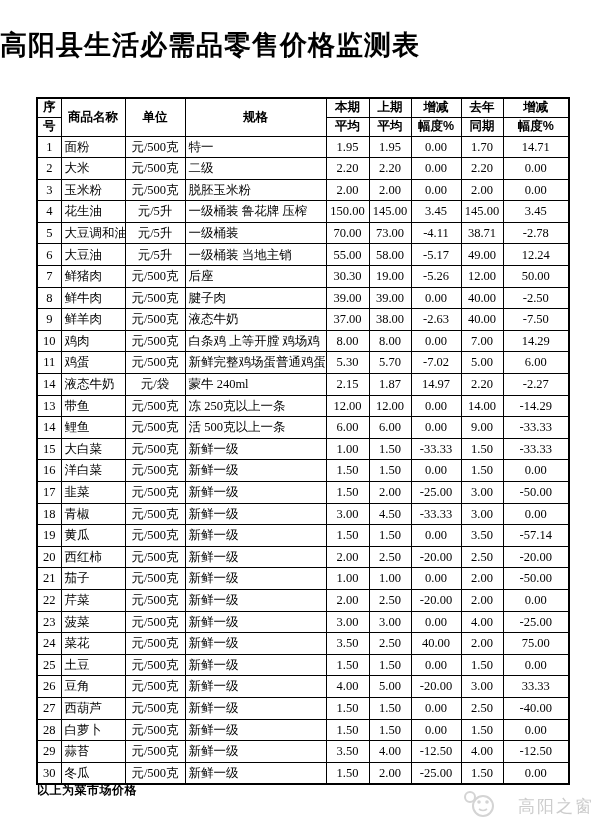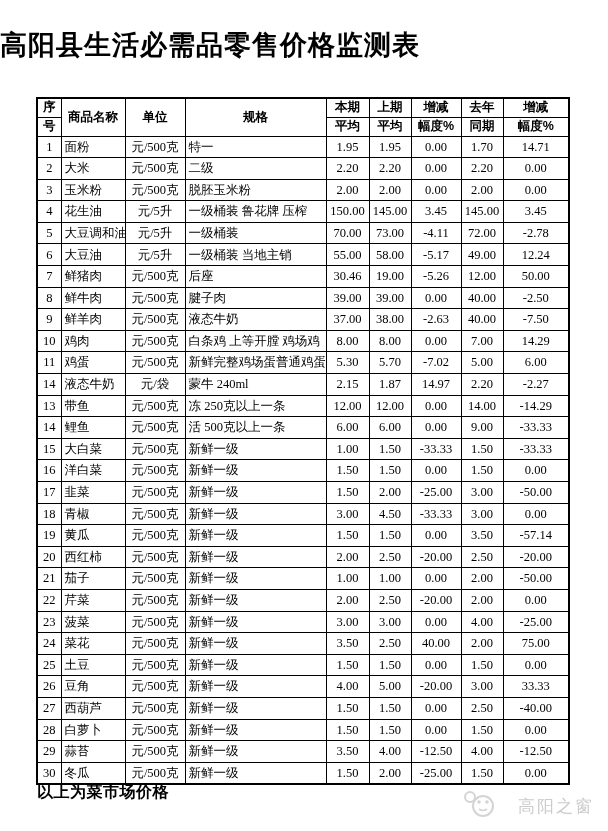--- a/index.html
+++ b/index.html
@@ -65,21 +65,21 @@
     line-height: 1;
   }
   .ac { text-align: center; }
   .al { text-align: left; }
   .footer-note {
     position: absolute;
     left: 37px;
     top: 782px;
     font-family: Liberation Sans, sans-serif;
     font-weight: bold;
-    font-size: 16px;
+    font-size: 12px;
     letter-spacing: 0.5px;
   }
   .watermark {
     position: absolute;
     right: 14px;
     top: 790px;
     display: flex;
     align-items: center;
     gap: 20px;
     color: #cccccc;
@@ -178,40 +178,40 @@
           <td class="ac">3.45</td>
         </tr>
         <tr>
           <td class="ac">5</td>
           <td class="al">大豆调和油</td>
           <td class="ac">元/5升</td>
           <td class="al">一级桶装</td>
           <td class="ac">70.00</td>
           <td class="ac">73.00</td>
           <td class="ac">-4.11</td>
-          <td class="ac">72.00</td>
+          <td class="ac">38.71</td>
           <td class="ac">-2.78</td>
         </tr>
         <tr>
           <td class="ac">6</td>
           <td class="al">大豆油</td>
           <td class="ac">元/5升</td>
           <td class="al">一级桶装 当地主销</td>
           <td class="ac">55.00</td>
           <td class="ac">58.00</td>
           <td class="ac">-5.17</td>
           <td class="ac">49.00</td>
           <td class="ac">12.24</td>
         </tr>
         <tr>
           <td class="ac">7</td>
           <td class="al">鲜猪肉</td>
           <td class="ac">元/500克</td>
           <td class="al">后座</td>
-          <td class="ac">30.46</td>
+          <td class="ac">30.30</td>
           <td class="ac">19.00</td>
           <td class="ac">-5.26</td>
           <td class="ac">12.00</td>
           <td class="ac">50.00</td>
         </tr>
         <tr>
           <td class="ac">8</td>
           <td class="al">鲜牛肉</td>
           <td class="ac">元/500克</td>
           <td class="al">腱子肉</td>

